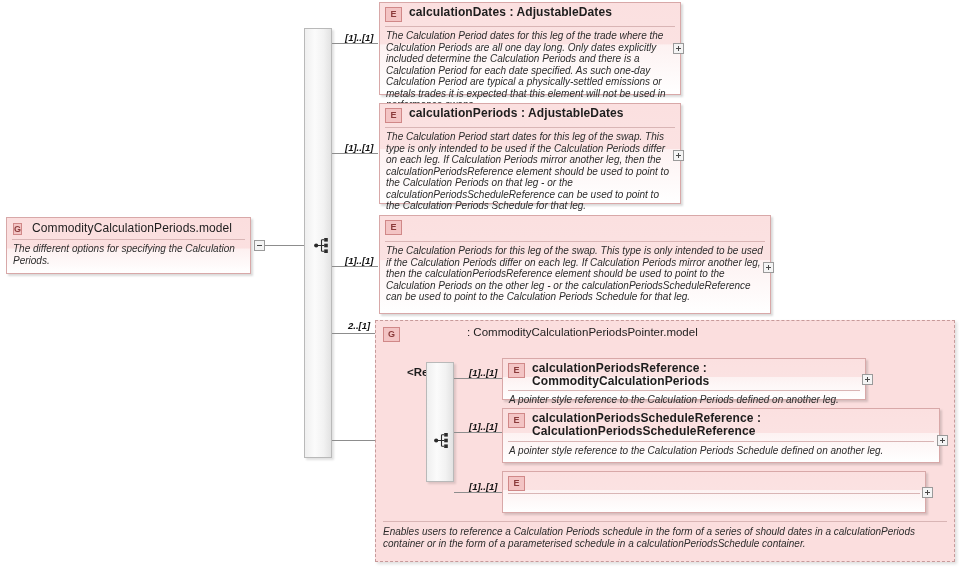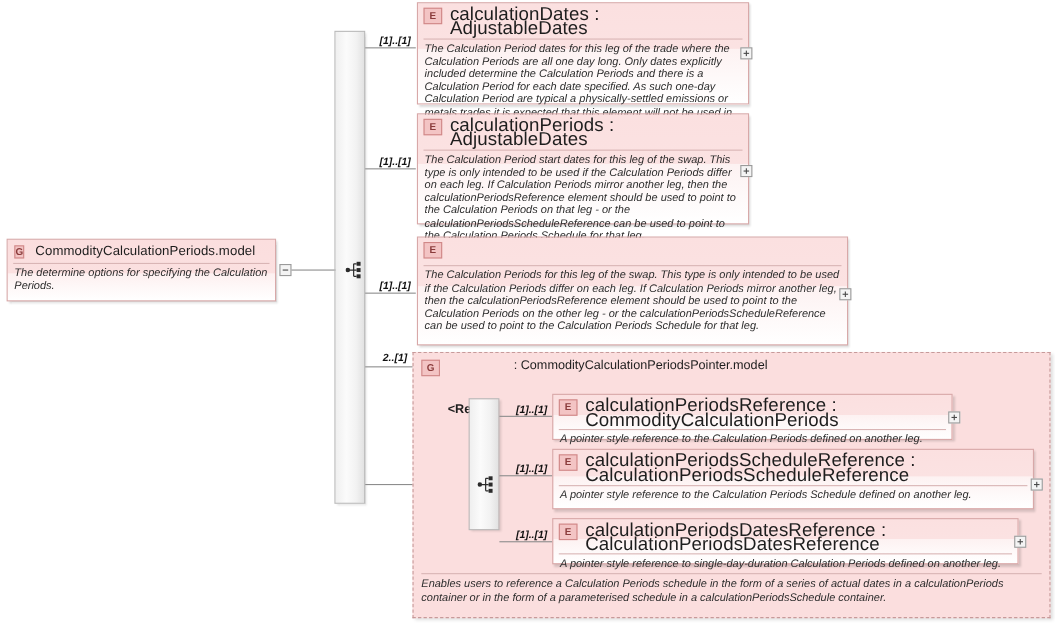--- a/index.html
+++ b/index.html
@@ -37,22 +37,22 @@
     font-weight:bold;
     color:#8a3b3b;
     border:1px solid #d08888;
     background:#f3c4c4;
     margin-right:7px;
     margin-top:1px;
     font-family:"Liberation Sans", sans-serif;
   }
   .badge.g{color:#8a3b3b;}
   .title{
-    font-size:17px;
-    font-weight:normal;
+    font-size:12px;
+    font-weight:bold;
     color:#1d1d1d;
     letter-spacing:0.1px;
     line-height:13px;
     flex:1 1 auto;
   }
   .title.center{text-align:center;}
   .divider{
     height:1px;
     background:#d9b5b5;
     margin:0 5px;
@@ -159,21 +159,21 @@
 <body>
 
 <div class="canvas">
 
   <div class="model-box" style="left:6px;top:217px;width:245px;height:57px;">
     <div class="hdr" style="padding:4px 6px 2px 6px;">
       <span class="badge g">G</span>
       <span class="title" style="font-weight:normal;font-size:12px;">CommodityCalculationPeriods.model</span>
     </div>
     <div class="divider" style="margin-top:2px;"></div>
-    <div class="doc">The determine options for specifying the Calculation Periods.</div>
+    <div class="doc">The different options for specifying the Calculation Periods.</div>
   </div>
 
   <div class="tgl" style="left:254px;top:240px;"></div>
 
   <div class="ln lnh" style="left:265px;top:245px;width:48px;"></div>
 
   <div class="seqbar" style="left:304px;top:28px;width:28px;height:430px;"></div>
 
   <div class="choice" style="left:314px;top:237px;">
     <svg width="17" height="17" viewBox="0 0 17 17">
@@ -229,21 +229,21 @@
   </div>
   <div class="tgl plus" style="left:763px;top:262px;"></div>
 
   <div class="group-box" style="left:375px;top:320px;width:580px;height:242px;">
     <div class="group-hdr">
       <span class="badge g">G</span>
       <span class="gtitle gref">&lt;Ref&gt;</span>
       <span class="gtitle" style="max-width:260px;">: CommodityCalculationPeriodsPointer.model</span>
     </div>
     <div class="group-doc-rule" style="left:7px;right:7px;top:200px;"></div>
-    <div class="group-doc" style="top:205px;">Enables users to reference a Calculation Periods schedule in the form of a series of actual dates in a calculationPeriods container or in the form of a parameterised schedule in a calculationPeriodsSchedule container.</div>
+    <div class="group-doc" style="top:205px;">Enables users to reference a Calculation Periods schedule in the form of a series of should dates in a calculationPeriods container or in the form of a parameterised schedule in a calculationPeriodsSchedule container.</div>
   </div>
 
   <div class="seqbar" style="left:426px;top:362px;width:28px;height:120px;"></div>
 
   <div class="choice" style="left:434px;top:432px;">
     <svg width="17" height="17" viewBox="0 0 17 17">
       <circle cx="2.2" cy="8.5" r="2.1" fill="#2b2b2b"></circle>
       <path d="M3.6 8.5 H7.5 M7.5 8.5 V2.8 M7.5 8.5 V14.2 M7.5 2.8 H10.2 M7.5 8.5 H10.2 M7.5 14.2 H10.2" stroke="#2b2b2b" stroke-width="1.1" fill="none"></path>
       <rect x="10.2" y="1" width="3.6" height="3.6" fill="#2b2b2b"></rect>
       <rect x="10.2" y="6.7" width="3.6" height="3.6" fill="#2b2b2b"></rect>
@@ -276,20 +276,18 @@
       <span class="title">calculationPeriodsScheduleReference : CalculationPeriodsScheduleReference</span>
     </div>
     <div class="divider" style="margin-top:1px;"></div>
     <div class="doc">A pointer style reference to the Calculation Periods Schedule defined on another leg.</div>
   </div>
   <div class="tgl plus" style="left:937px;top:435px;"></div>
 
   <div class="node" style="left:502px;top:471px;width:424px;height:42px;">
     <div class="hdr" style="padding:3px 6px 2px 5px;min-height:15px;">
       <span class="badge">E</span>
-      <span class="title">calculationPeriodsDatesReference : CalculationPeriodsDatesReference</span>
-    </div>
-    <div class="divider"></div>
-    <div class="doc">A pointer style reference to single-day-duration Calculation Periods defined on another leg.</div>
+    </div>
+    <div class="divider"></div>
   </div>
   <div class="tgl plus" style="left:922px;top:487px;"></div>
 
 </div>
 
 </body></html>

